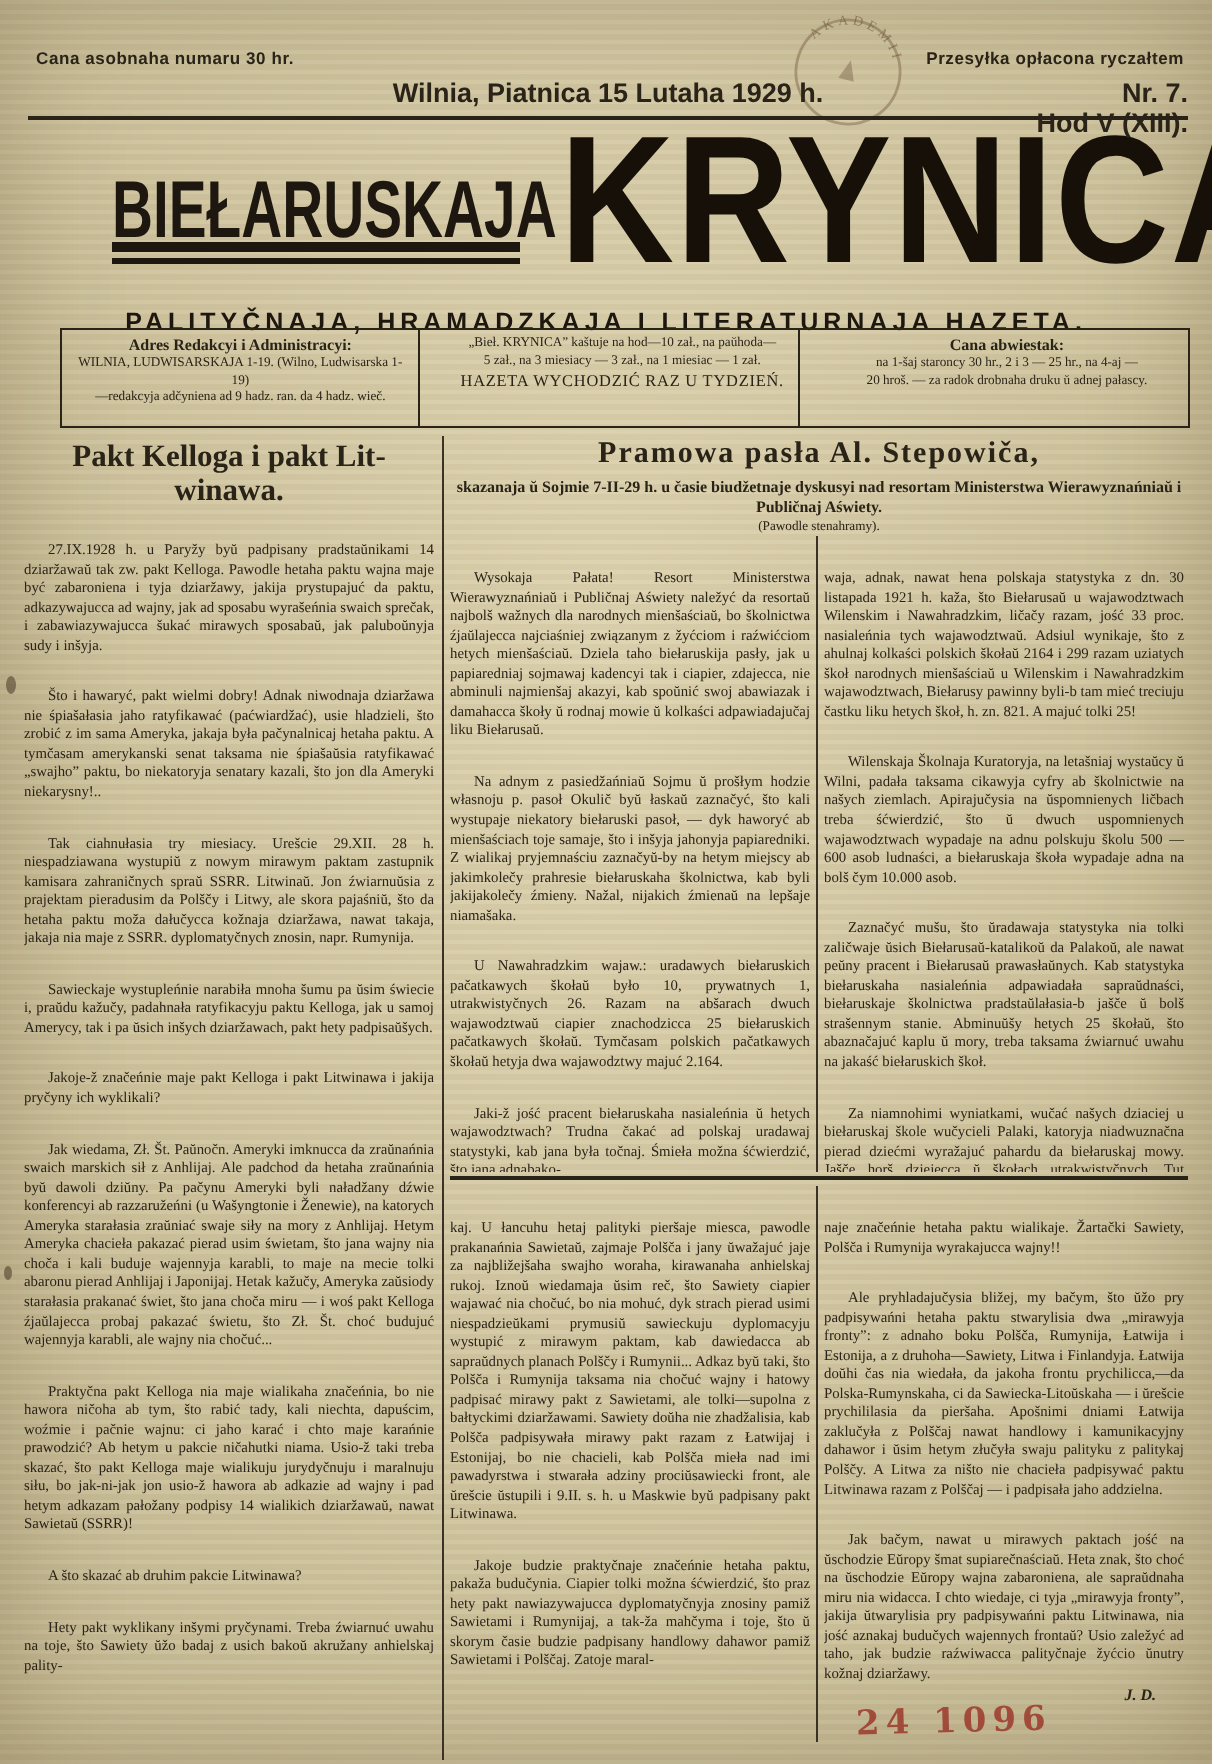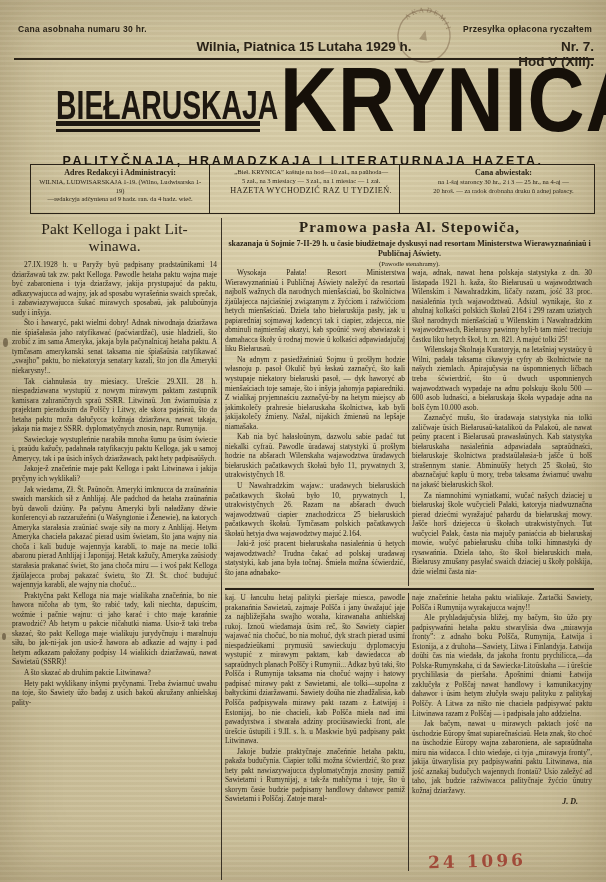--- a/index.html
+++ b/index.html
@@ -51,23 +51,23 @@
   .art2-header{text-align:center;}
   .a2-title{font-weight:bold;font-size:15px;letter-spacing:1px;line-height:17px;margin-top:1px;}
   .a2-sub{font-weight:bold;font-size:8px;line-height:10px;margin-top:3px;padding:0 2px;}
   .a2-note{font-size:6.6px;line-height:8px;margin-top:1px;}
   .twocols{display:flex;}
   .subcol{width:180px;overflow:hidden;}
   .vdiv2{width:1px;background:#3a3226;margin:0 3px;}
   .top-cols{height:318px;}
   .hrule{height:2px;background:#2a2318;margin:2px 0 3px 0;}
   .cont-cols{height:278px;}
-  p.np{margin:0 0 1px 0;text-indent:12px;font-size:7.4px;line-height:9.55px;text-align:justify;}
+  p.np{margin:16px 0 1px 0;text-indent:12px;font-size:7.4px;line-height:9.55px;text-align:justify;}
   p.np.noind{text-indent:0;}
-  .a1-title{text-align:center;font-weight:normal;font-size:15.5px;line-height:17px;margin:2px 0 6px 0;}
+  .a1-title{text-align:center;font-weight:bold;font-size:15.5px;line-height:17px;margin:2px 0 6px 0;}
   .sig{text-align:right;font-style:italic;font-size:8px;padding-right:14px;margin-top:2px;font-weight:bold;}
   .rednum{position:absolute;left:428px;top:851px;color:#9c392b;font-family:"DejaVu Serif",serif;
     font-size:17px;font-weight:bold;letter-spacing:3px;transform:rotate(-1.5deg);opacity:.85;}
   .speck{position:absolute;background:rgba(60,45,25,.5);border-radius:50%;}
 </style>
 </head>
 <body>
 
 <div class="paper">
 
@@ -141,21 +141,20 @@
       <div class="art2-header">
         <div class="a2-title">Pramowa pasła Al. Stepowiča,</div>
         <div class="a2-sub">skazanaja ŭ Sojmie 7-II-29 h. u časie biudžetnaje dyskusyi nad resortam Ministerstwa Wierawyznańniaŭ i Publičnaj Aświety.</div>
         <div class="a2-note">(Pawodle stenahramy).</div>
       </div>
 
       <div class="twocols top-cols">
         <div class="subcol">
           <p class="np">Wysokaja Pałata! Resort Ministerstwa Wierawyznańniaŭ i Publičnaj Aświety naležyć da resortaŭ najbolš wažnych dla narodnych mienšaściaŭ, bo školnictwa źjaŭlajecca najciaśniej związanym z žyćciom i raźwićciom hetych mienšaściaŭ. Dziela taho biełaruskija pasły, jak u papiaredniaj sojmawaj kadencyi tak i ciapier, zdajecca, nie abminuli najmienšaj akazyi, kab spoŭnić swoj abawiazak i damahacca škoły ŭ rodnaj mowie ŭ kolkaści adpawiadajučaj liku Biełarusaŭ.</p>
           <p class="np">Na adnym z pasiedžańniaŭ Sojmu ŭ prošłym hodzie własnoju p. pasoł Okulič byŭ łaskaŭ zaznačyć, što kali wystupaje niekatory biełaruski pasoł, — dyk haworyć ab mienšaściach toje samaje, što i inšyja jahonyja papiaredniki. Z wialikaj pryjemnaściu zaznačyŭ-by na hetym miejscy ab jakimkolečy prahresie biełaruskaha školnictwa, kab byli jakijakolečy źmieny. Nažal, nijakich źmienaŭ na lepšaje niamašaka.</p>
-          <p class="np">Kab nia być hałasłoŭnym, dazwolu sabie padać tut niekalki cyfraŭ. Pawodle ŭradawaj statystyki ŭ prošłym hodzie na abšarach Wilenskaha wajawodztwa ŭradawych biełaruskich pačatkawych škołaŭ było 11, prywatnych 3, utrakwistyčnych 18.</p>
           <p class="np">U Nawahradzkim wajaw.: uradawych biełaruskich pačatkawych škołaŭ było 10, prywatnych 1, utrakwistyčnych 26. Razam na abšarach dwuch wajawodztwaŭ ciapier znachodzicca 25 biełaruskich pačatkawych škołaŭ. Tymčasam polskich pačatkawych škołaŭ hetyja dwa wajawodztwy majuć 2.164.</p>
           <p class="np">Jaki-ž jość pracent biełaruskaha nasialeńnia ŭ hetych wajawodztwach? Trudna čakać ad polskaj uradawaj statystyki, kab jana była točnaj. Śmieła možna śćwierdzić, što jana adnabako-</p>
         </div>
         <div class="vdiv2"></div>
         <div class="subcol">
           <p class="np noind">waja, adnak, nawat hena polskaja statystyka z dn. 30 listapada 1921 h. kaža, što Biełarusaŭ u wajawodztwach Wilenskim i Nawahradzkim, ličačy razam, jość 33 proc. nasialeńnia tych wajawodztwaŭ. Adsiul wynikaje, što z ahulnaj kolkaści polskich škołaŭ 2164 i 299 razam uziatych škoł narodnych mienšaściaŭ u Wilenskim i Nawahradzkim wajawodztwach, Biełarusy pawinny byli-b tam mieć treciuju častku liku hetych škoł, h. zn. 821. A majuć tolki 25!</p>
           <p class="np">Wilenskaja Školnaja Kuratoryja, na letašniaj wystaŭcy ŭ Wilni, padała taksama cikawyja cyfry ab školnictwie na našych ziemlach. Apirajučysia na ŭspomnienych ličbach treba śćwierdzić, što ŭ dwuch uspomnienych wajawodztwach wypadaje na adnu polskuju školu 500 — 600 asob ludnaści, a biełaruskaja škoła wypadaje adna na bolš čym 10.000 asob.</p>
           <p class="np">Zaznačyć mušu, što ŭradawaja statystyka nia tolki zaličwaje ŭsich Biełarusaŭ-katalikoŭ da Palakoŭ, ale nawat peŭny pracent i Biełarusaŭ prawasłaŭnych. Kab statystyka biełaruskaha nasialeńnia adpawiadała sapraŭdnaści, biełaruskaje školnictwa pradstaŭlałasia-b jašče ŭ bolš strašennym stanie. Abminuŭšy hetych 25 škołaŭ, što abaznačajuć kaplu ŭ mory, treba taksama źwiarnuć uwahu na jakaść biełaruskich škoł.</p>
           <p class="np">Za niamnohimi wyniatkami, wučać našych dziaciej u biełaruskaj škole wučycieli Palaki, katoryja niadwuznačna pierad dziećmi wyražajuć pahardu da biełaruskaj mowy. Jašče horš dziejecca ŭ škołach utrakwistyčnych. Tut wučyciel Palak, časta nia majučy paniaćcia ab biełaruskaj mowie, wučyć pabiełarusku chiba tolki himnastyki dy rysawańnia. Dziela taho, što škoł biełaruskich mała, Biełarusy zmušany pasyłać swaich dziaciej u škoły polskija, dzie wielmi časta nia-</p>
         </div>

